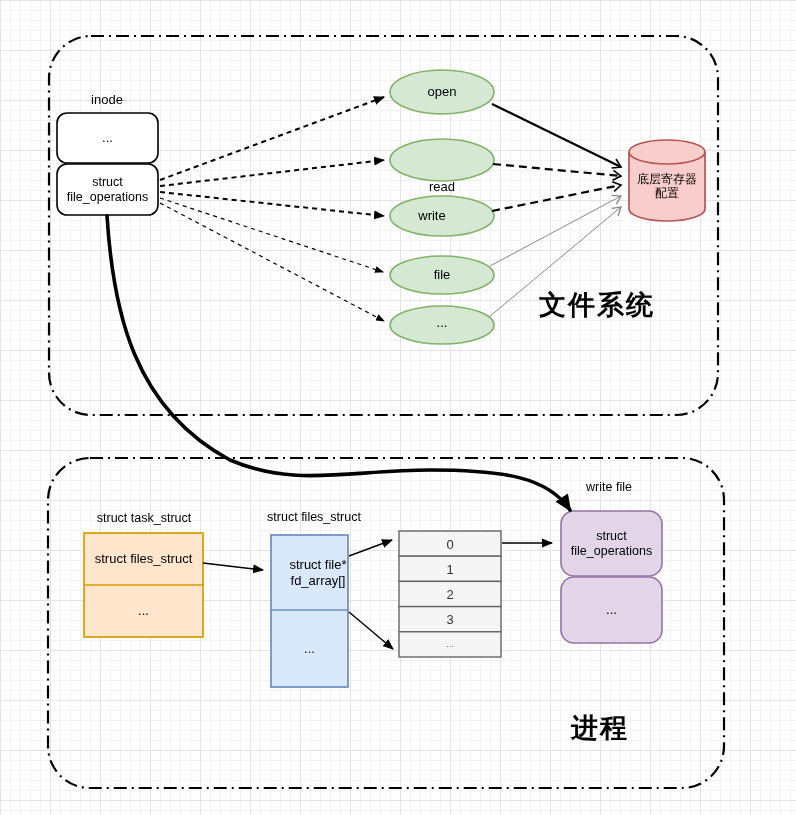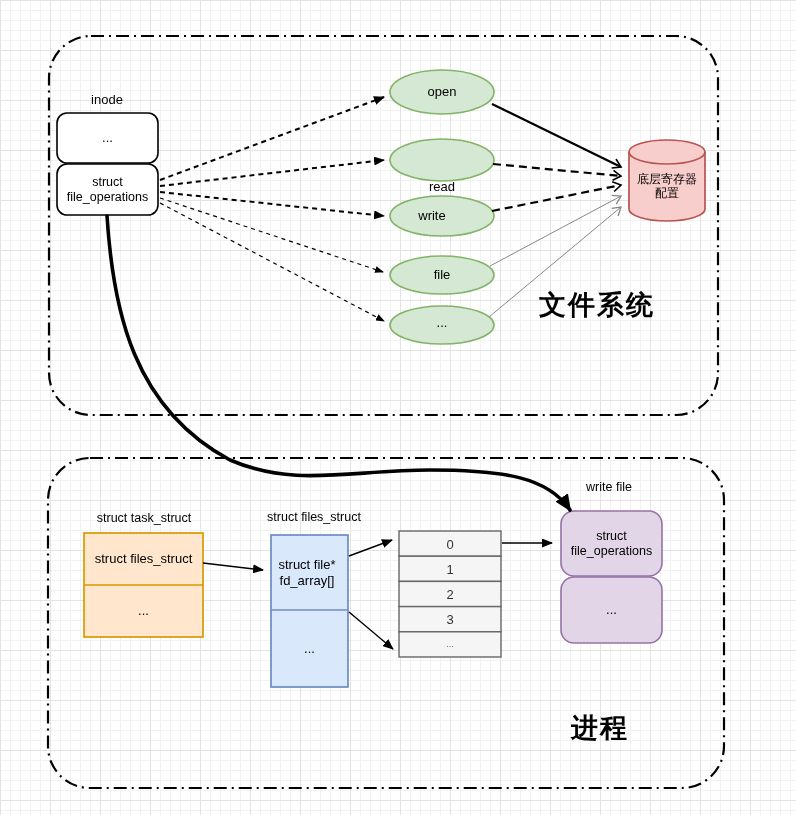--- a/index.html
+++ b/index.html
@@ -120,21 +120,21 @@
     <span style="display:block">配置</span>
   </div>
 
   <div class="lbl title" style="left:487px; top:289px; width:220px;">文件系统</div>
 
   <div class="lbl b s12" style="left:84px; top:511px; width:120px;">struct task_struct</div>
   <div class="lbl flex b s13 nowrap" style="left:84px; top:533px; width:119px; height:52px;">struct files_struct</div>
   <div class="lbl flex b s13" style="left:84px; top:585px; width:119px; height:52px;">...</div>
 
   <div class="lbl b s12" style="left:254px; top:510px; width:120px;">struct files_struct</div>
-  <div class="lbl flex b s13" style="left:260px; top:535px; width:94px; height:75px;">
+  <div class="lbl flex b s13" style="left:271px; top:535px; width:94px; height:75px;">
     <span class="nowrap">struct file*</span>
     <span class="nowrap">fd_array[]</span>
   </div>
   <div class="lbl flex b s13" style="left:271px; top:610px; width:77px; height:77px;">...</div>
 
   <div class="cell b s13" style="top:531px;">0</div>
   <div class="cell b s13" style="top:556px;">1</div>
   <div class="cell b s13" style="top:581px;">2</div>
   <div class="cell b s13" style="top:606px;">3</div>
   <div class="cell" style="top:631px; font-size:9px; color:#666;">...</div>

